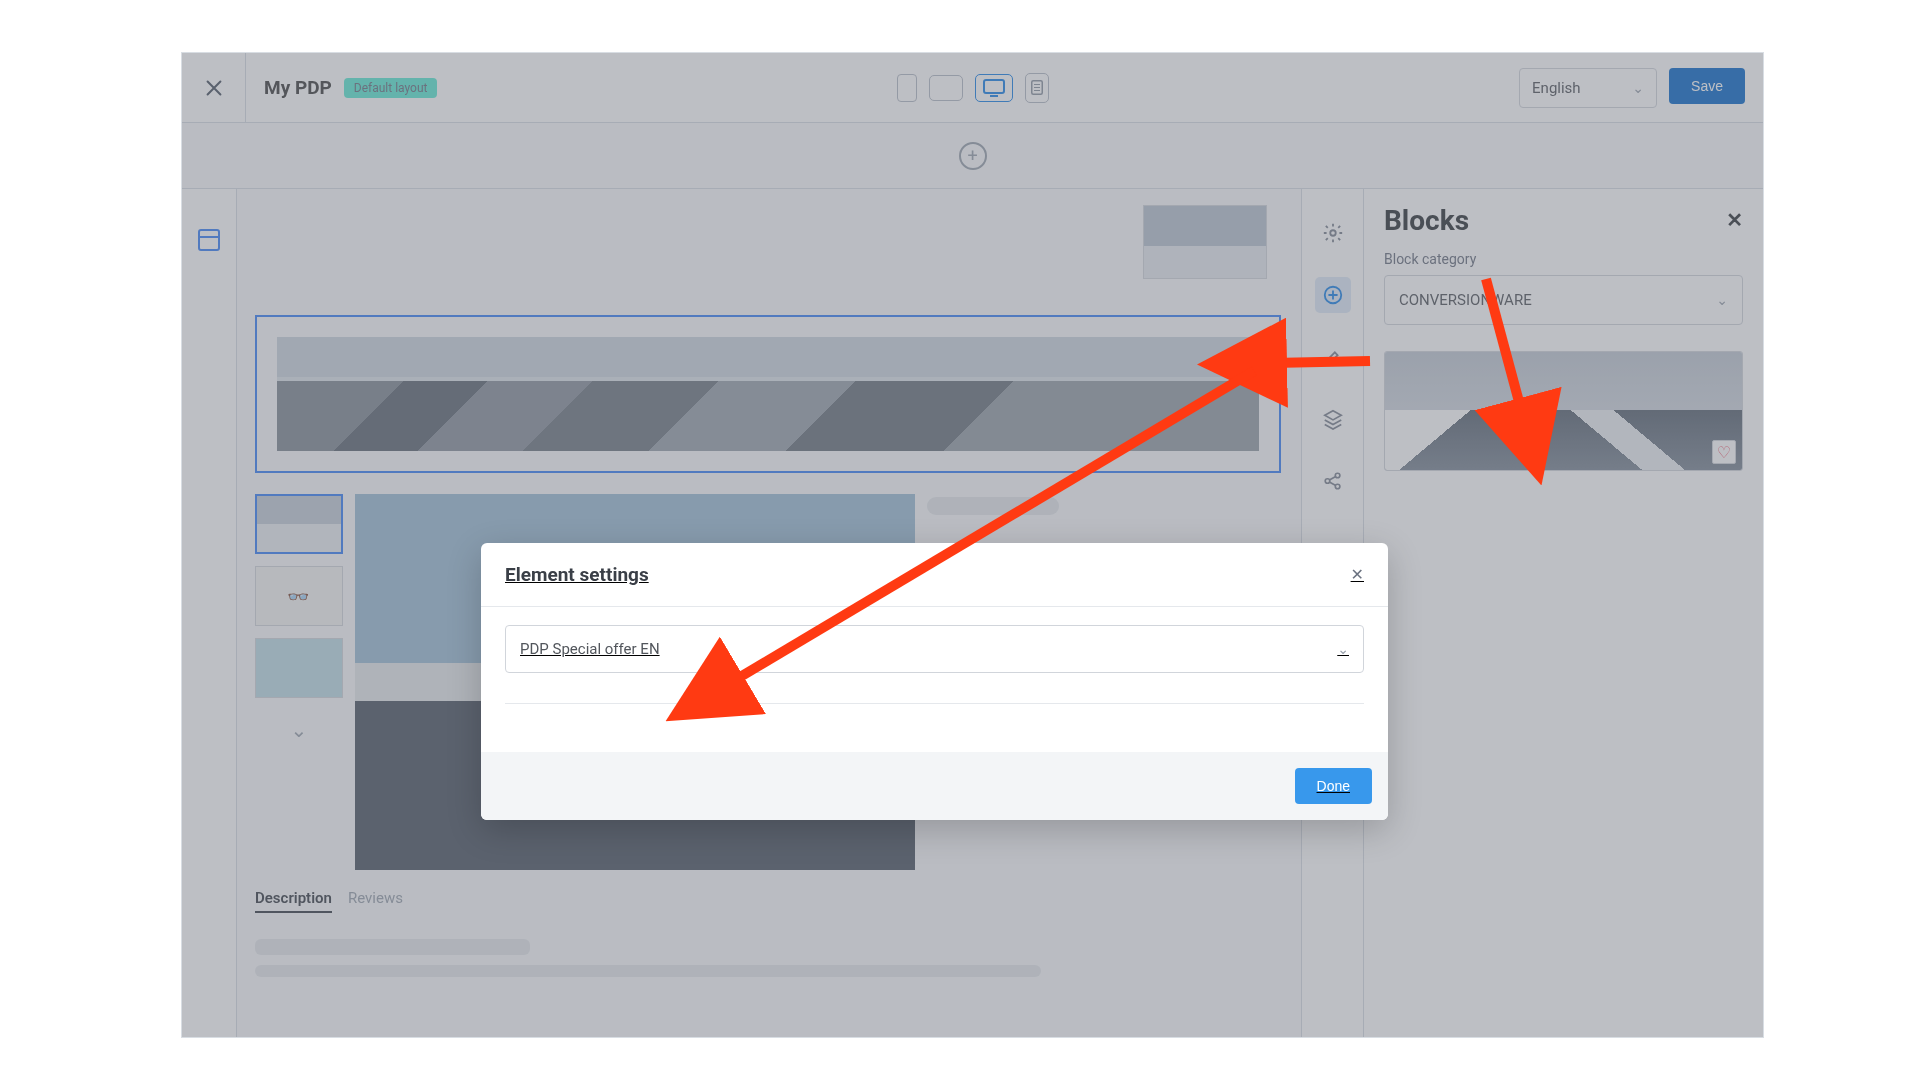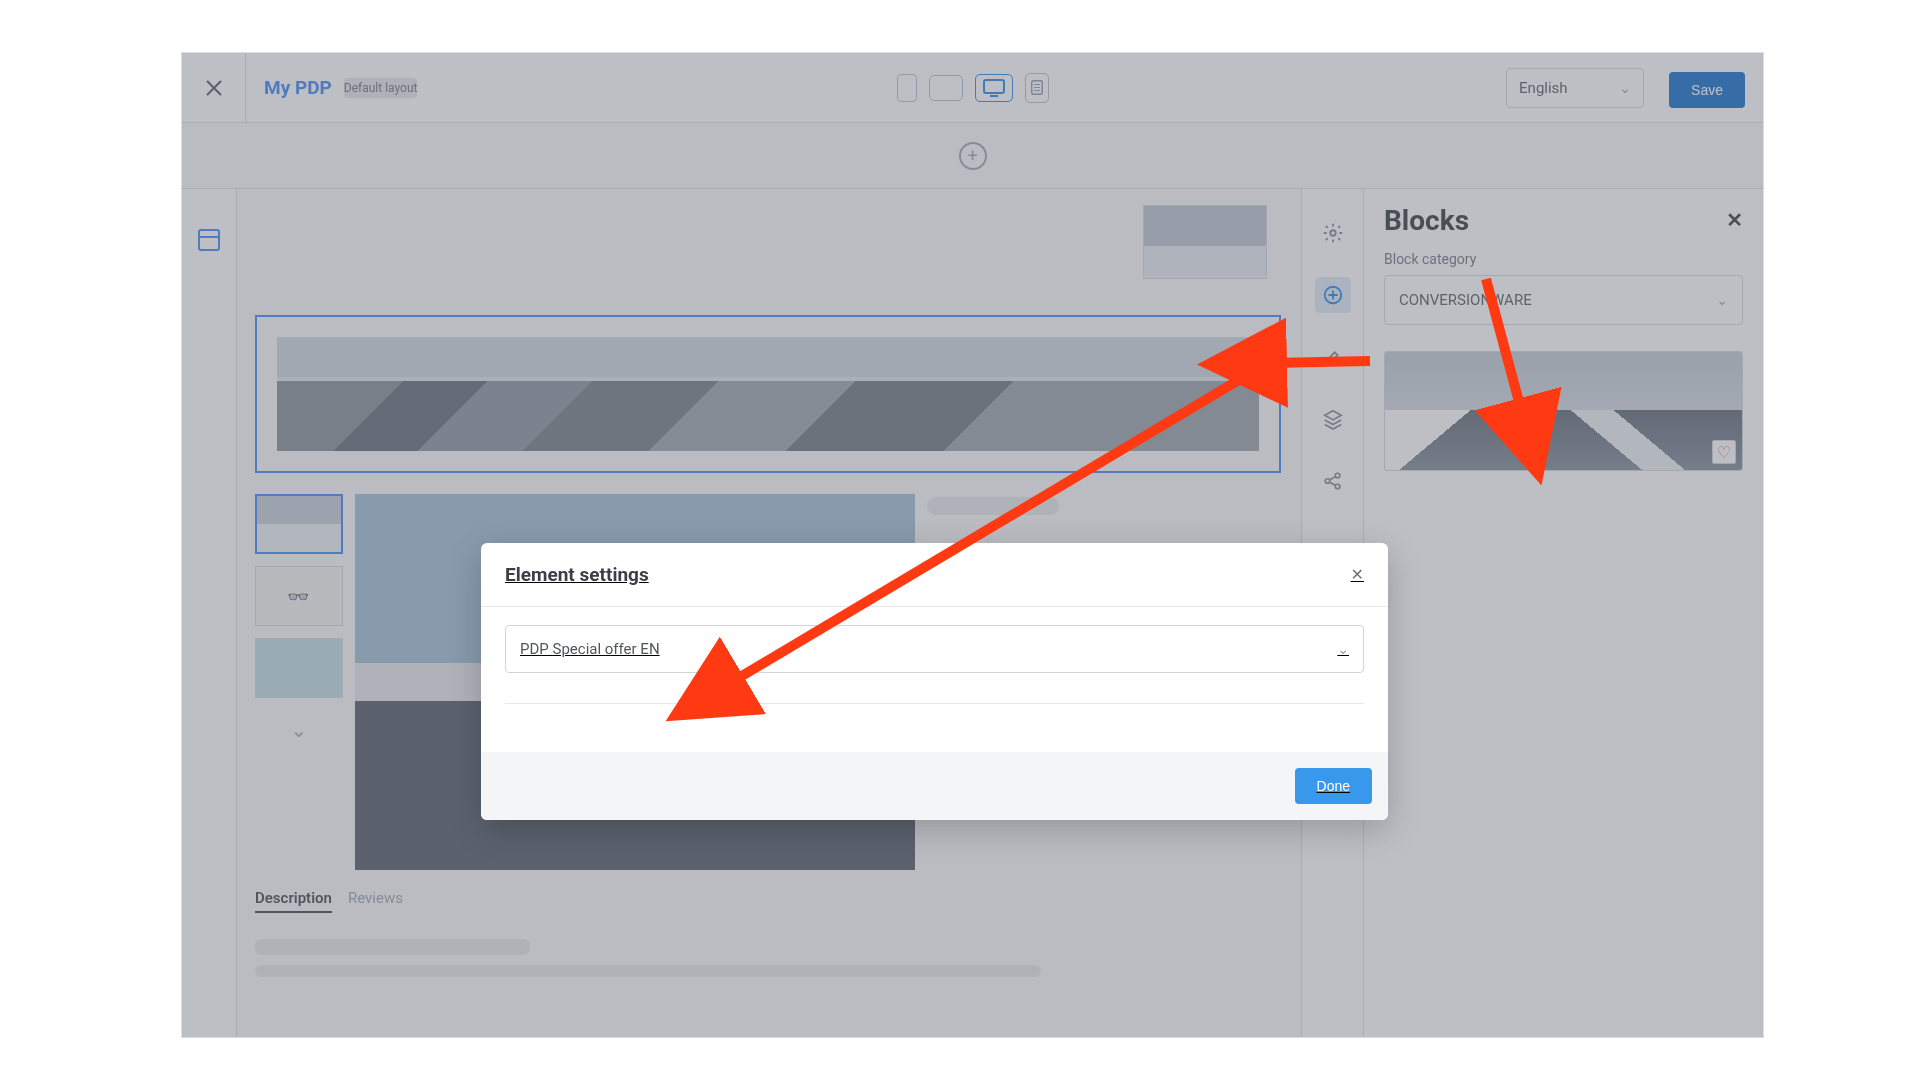--- a/index.html
+++ b/index.html
@@ -20,38 +20,38 @@
     border-bottom: 1px solid #d8dde3;
     display: flex; align-items: center;
   }
   .close-cell {
     width: 64px; height: 100%;
     border-right: 1px solid #d8dde3;
     display: flex; align-items: center; justify-content: center;
     color: #4b5563;
   }
   .title-cell { padding: 0 18px; display: flex; align-items: center; gap: 12px; }
-  .page-title { font-size: 19px; font-weight: 700; color: #3b82f6; }
+  .page-title { font-size: 19px; font-weight: 700; color: #404040; }
   .badge {
-    background: #e5e5e5; color: #6b7280;
-    padding: 3px 0; border-radius: 4px; font-size: 12px; text-align: right;
+    background: #5eead4; color: #6b7280;
+    padding: 3px 10px; border-radius: 4px; font-size: 12px; text-align: right;
   }
   .device-switch {
     margin-left: auto;
     display: flex; gap: 12px;
     position: absolute; left: 50%; transform: translateX(-50%);
     align-items: center;
   }
   .dev-btn {
     width: 30px; height: 30px; border: 1.5px solid #b5bcc6; border-radius: 5px;
     display: flex; align-items: center; justify-content: center; color: #8d95a1;
   }
   .dev-btn.sm { width: 20px; height: 28px; border-radius:4px;}
   .dev-btn.active { border-color:#1c84e8; color:#1c84e8;}
-  .right-actions { margin-left: auto; display: flex; gap: 25px; padding-right: 18px; align-items:flex-end;}
+  .right-actions { margin-left: auto; display: flex; gap: 12px; padding-right: 18px; align-items:flex-start;}
   .lang-select {
     height: 40px; width: 138px;
     border: 1px solid #d1d5db; border-radius: 4px; background:#fff;
     display:flex; align-items:center; padding:0 12px; font-size:15px; color:#52565c;
     justify-content: space-between;
   }
   .btn-primary {
     background:#0b6bcb; color:#fff; border:none; border-radius:4px;
     padding: 10px 22px; font-size:14px; font-weight:500;
   }

